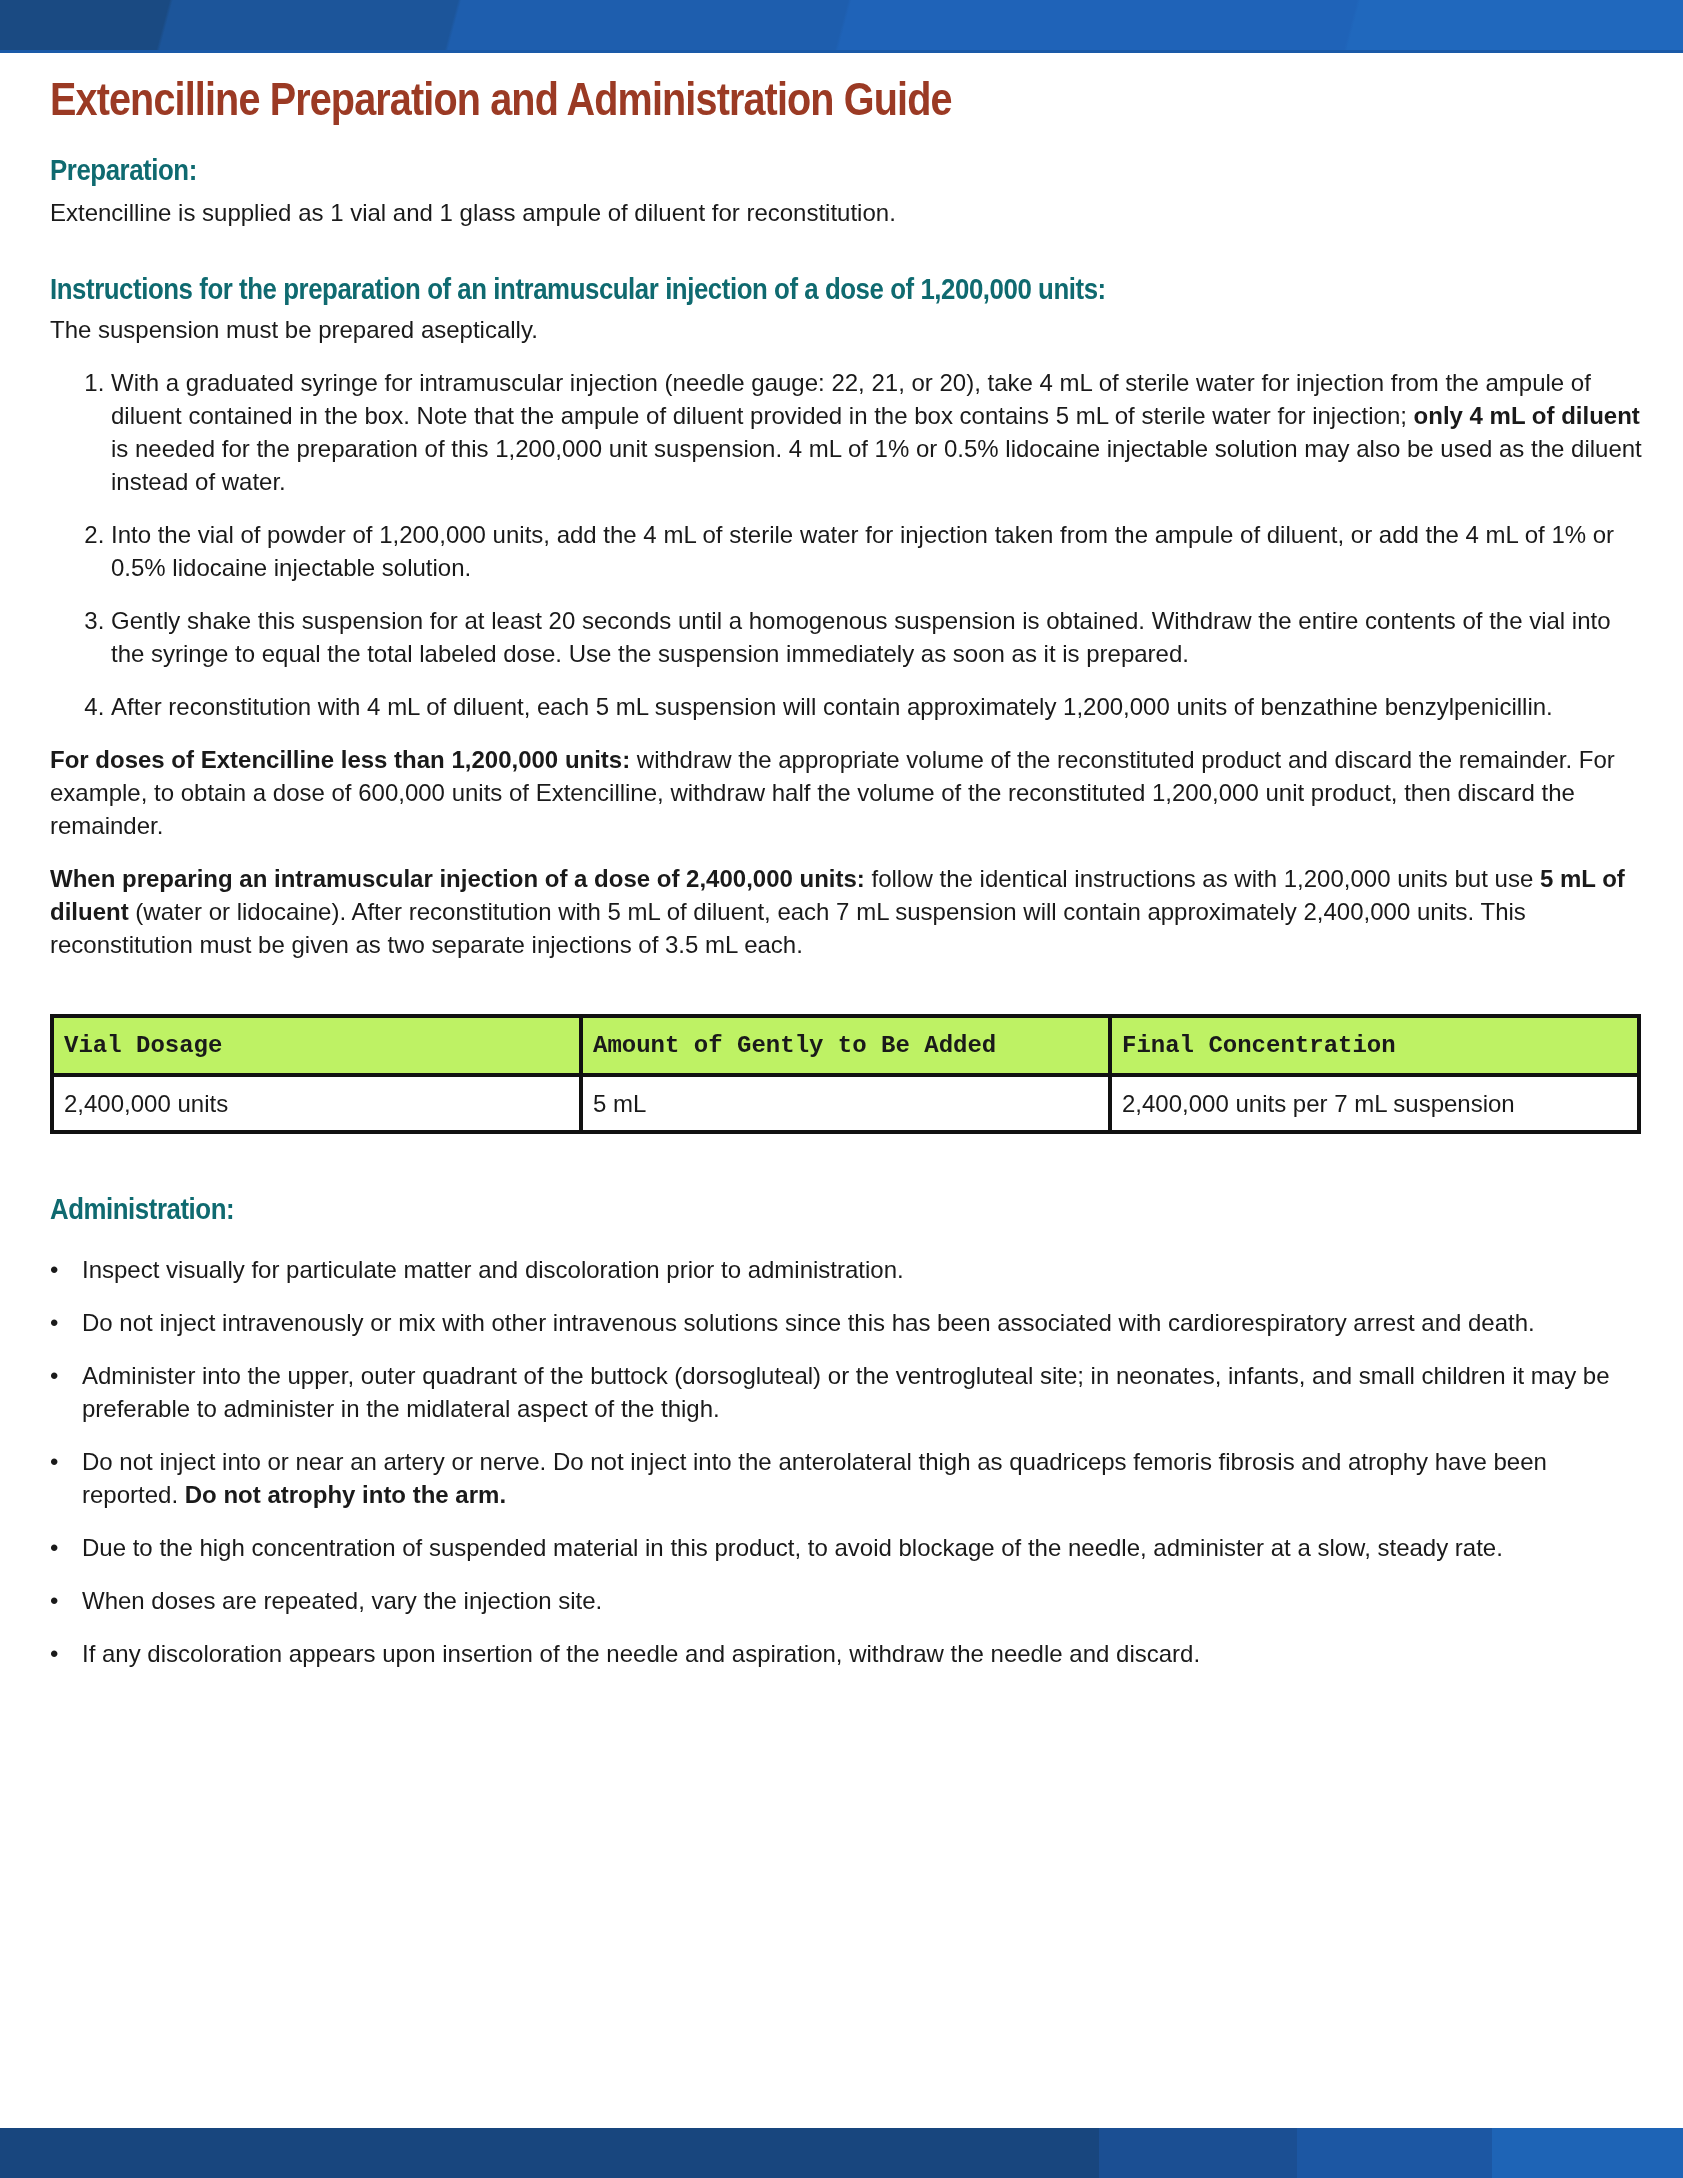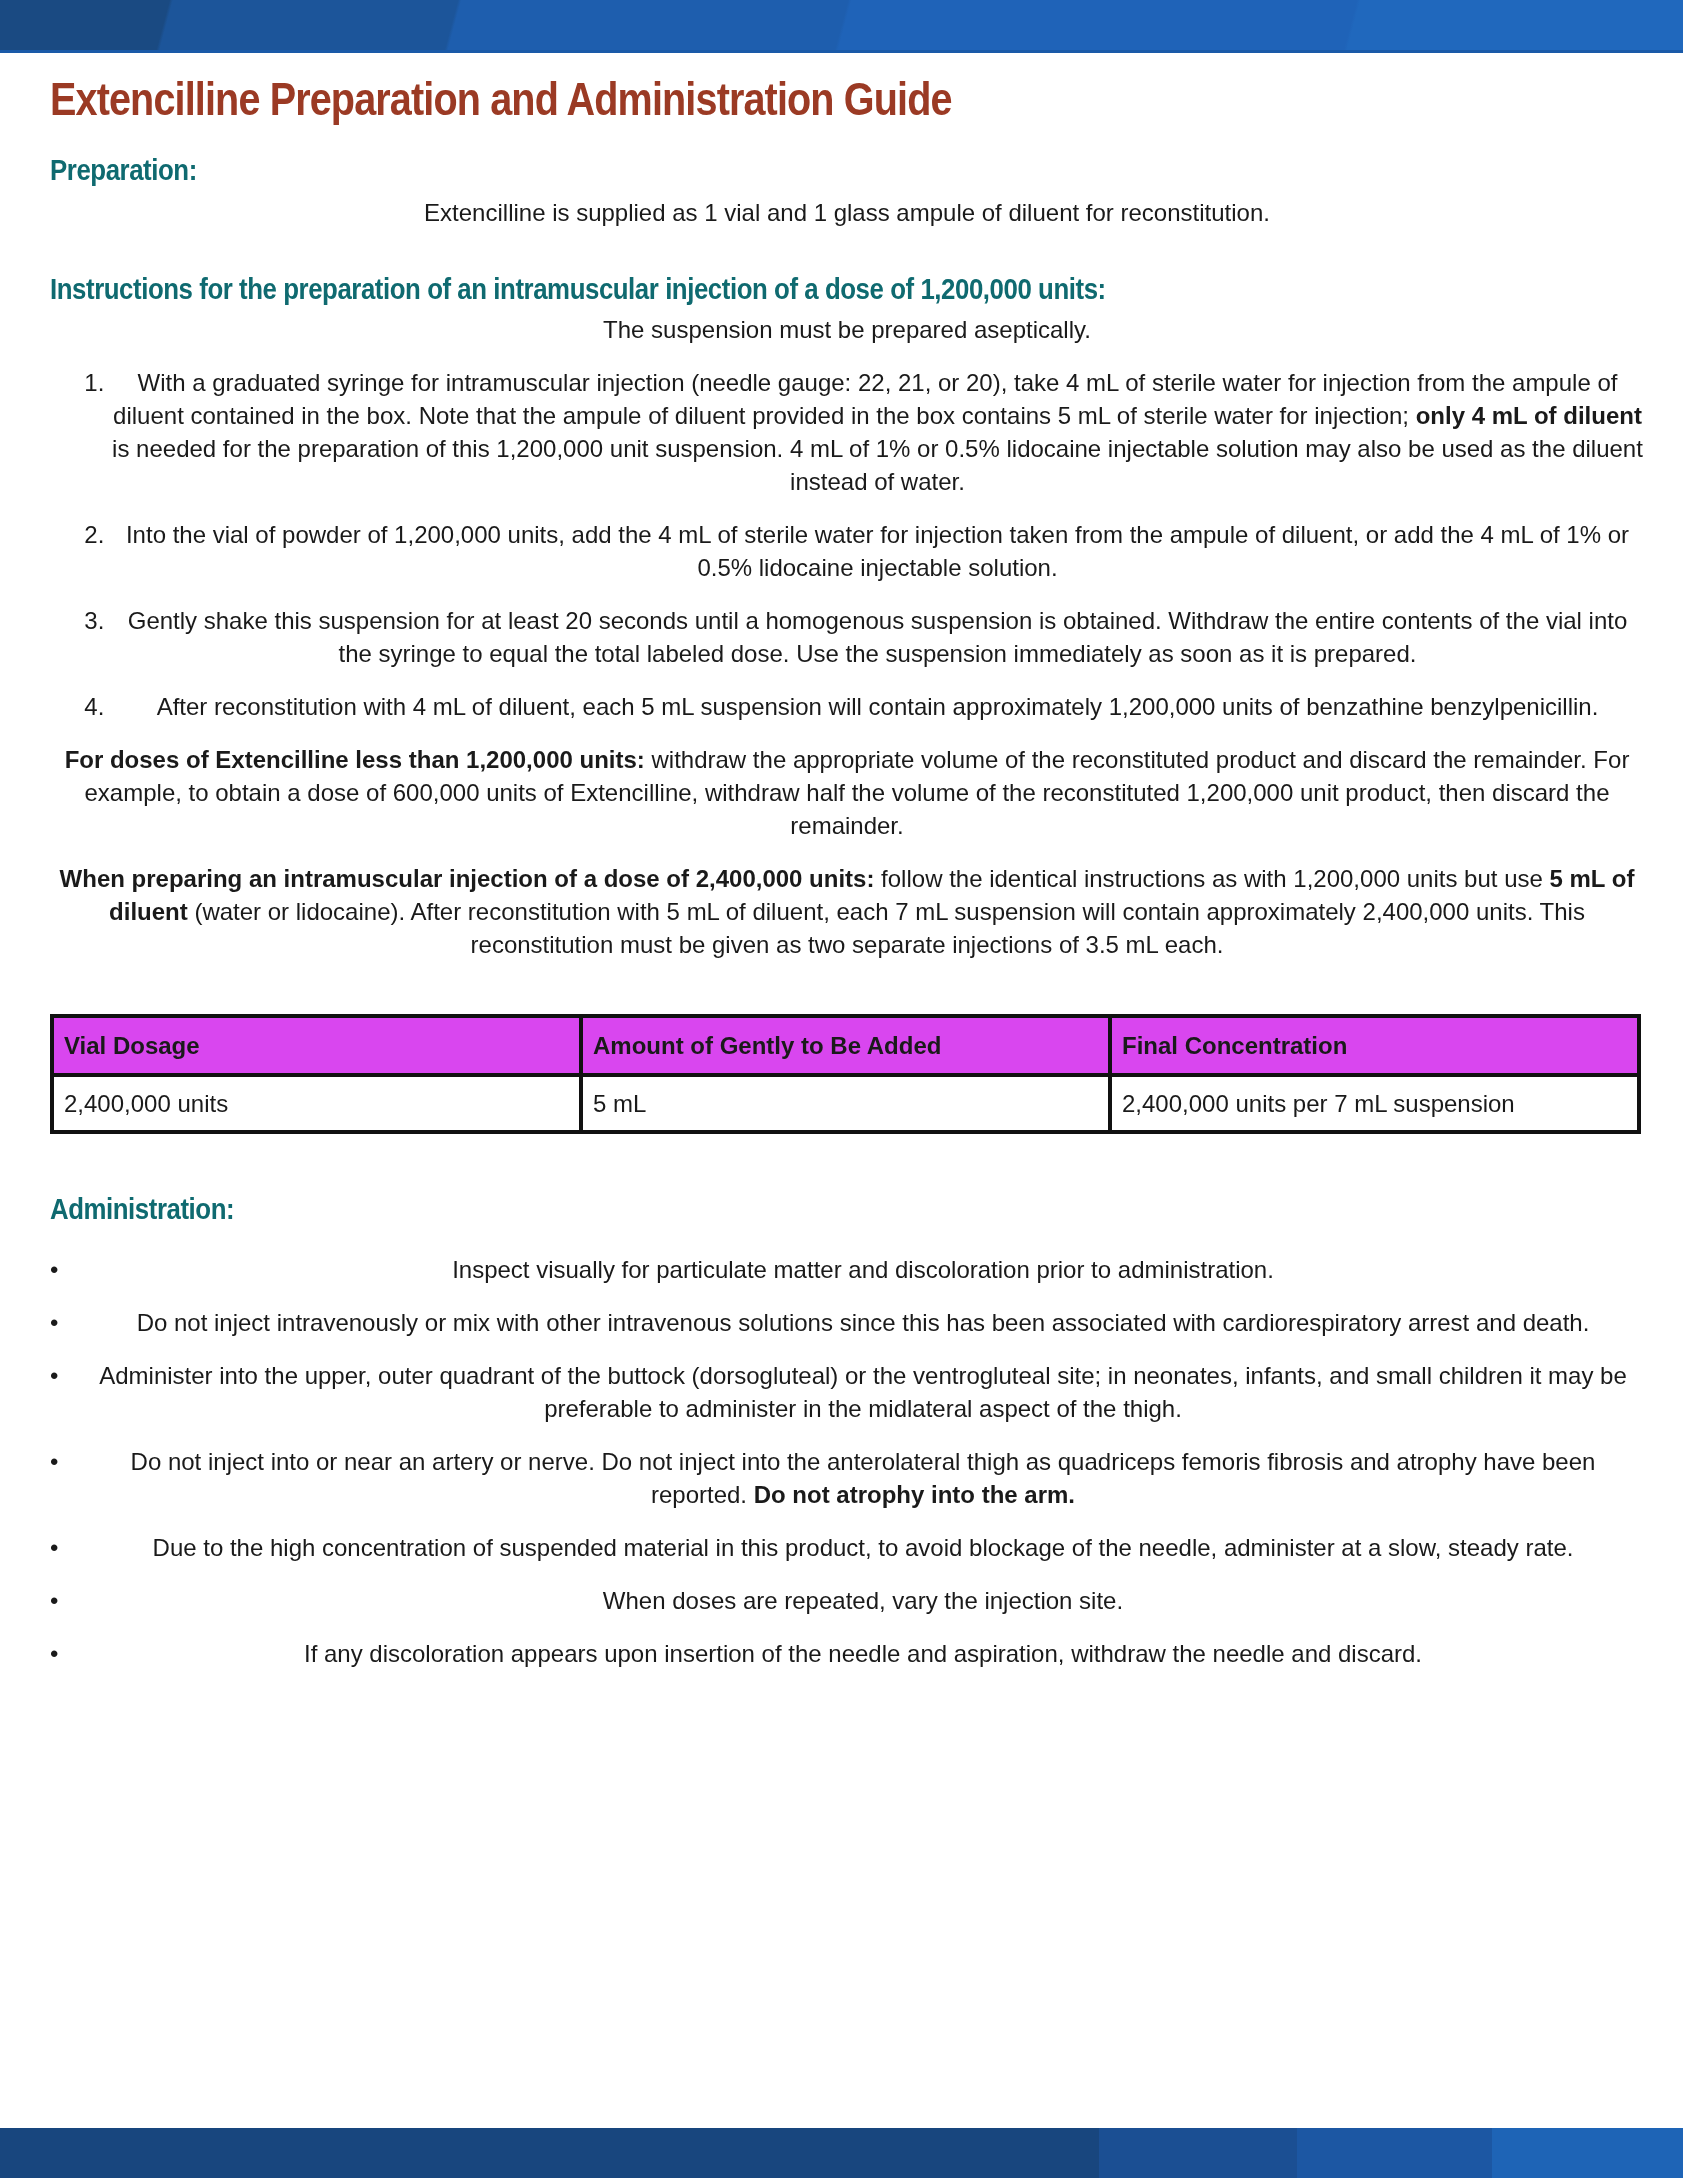--- a/index.html
+++ b/index.html
@@ -23,38 +23,38 @@
   h1 {
     margin: 0; color: #9b3a24; font-size: 46px; font-weight: bold;
     letter-spacing: -1px; transform: scaleX(0.86); transform-origin: left center;
     white-space: nowrap; line-height: 57px;
   }
   h2 {
     margin: 0; color: #0f6a70; font-size: 30px; font-weight: bold;
     letter-spacing: -0.5px; transform: scaleX(0.86); transform-origin: left center;
     white-space: nowrap; line-height: 40px;
   }
-  p, li { font-size: 24px; line-height: 33px; margin: 0; text-align: center; }
+  p, li { font-size: 24px; line-height: 33px; margin: 0; }
   ol { margin: 0; padding-left: 61px; }
   ol li { margin-bottom: 20px; padding-left: 0; }
   ul { margin: 0; padding-left: 32px; list-style: none; }
   ul li { margin-bottom: 20px; position: relative; }
   ul li::before { content: "\2022"; position: absolute; left: -32px; top: 0; font-size: 24px; }
   b { font-weight: bold; }
   sup { font-size: 14px; vertical-align: top; line-height: 20px; }
 
   table {
     border-collapse: collapse; width: 1591px; margin-top: 0;
     font-size: 24px;
   }
   th, td {
     border: 4px solid #111; text-align: left; padding: 0 10px; height: 53px;
     width: 33.3%;
   }
-  th { background: #d946ef; font-weight: bold; height: 55px; }
+  th { background: #bef264; font-weight: bold; height: 55px; font-family: Liberation Mono, monospace; }
 </style>
 </head>
 <body>
 
 <div class="top-band"></div>
 
 <div class="page">
   <h1>Extencilline Preparation and Administration Guide</h1>
   <div style="height:22px"></div>
 

